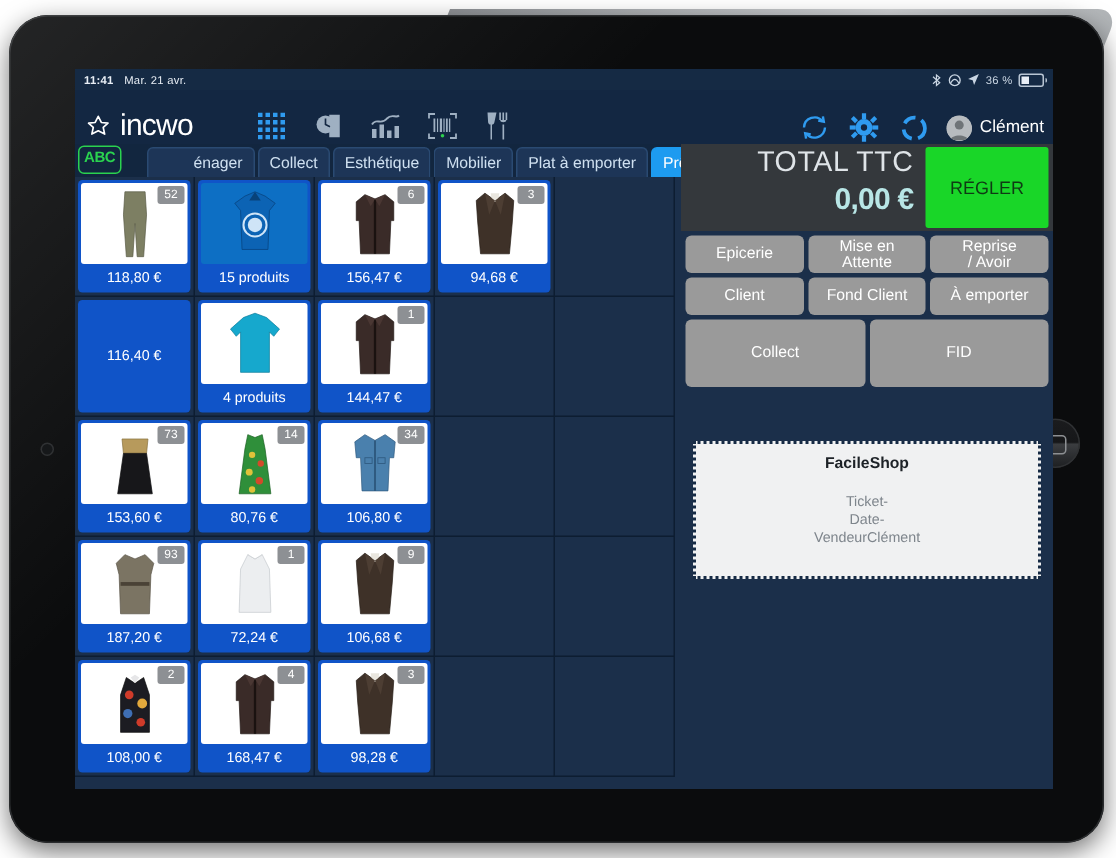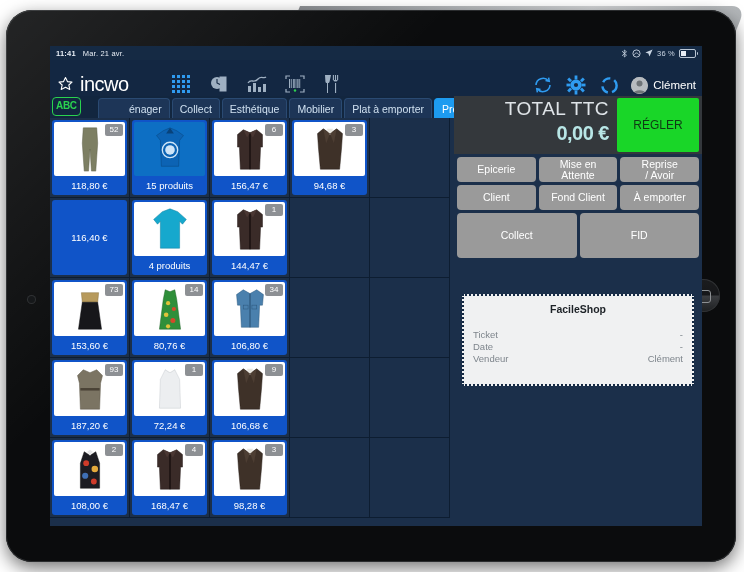--- a/index.html
+++ b/index.html
@@ -127,21 +127,21 @@
     flex:1;height:25px;background:#9a9a9a;border-radius:4px;color:#ffffff;
     font-size:10.5px;display:flex;align-items:center;justify-content:center;text-align:center;line-height:11px;
   }
   .padbtn.tall{height:45px;}
 
   .ticket{
     position:absolute;left:8px;right:8px;top:198px;height:92px;background:#f0f1f2;
     border:2px dotted #152a44;box-sizing:border-box;padding:7px 9px;
   }
   .ticket-title{text-align:center;font-size:10.5px;font-weight:bold;color:#1d2227;margin-bottom:14px;}
-  .trow{display:flex;justify-content:space-between;font-size:9.5px;color:#7e858c;line-height:12px;}
+  .trow{display:flex;justify-content:center;font-size:9.5px;color:#7e858c;line-height:12px;}
 </style>
 </head>
 <body>
 
 <div id="stage">
   <div class="silver-back"></div>
 
   <div class="device">
     <div class="cam"></div>
     <div class="home-btn">

